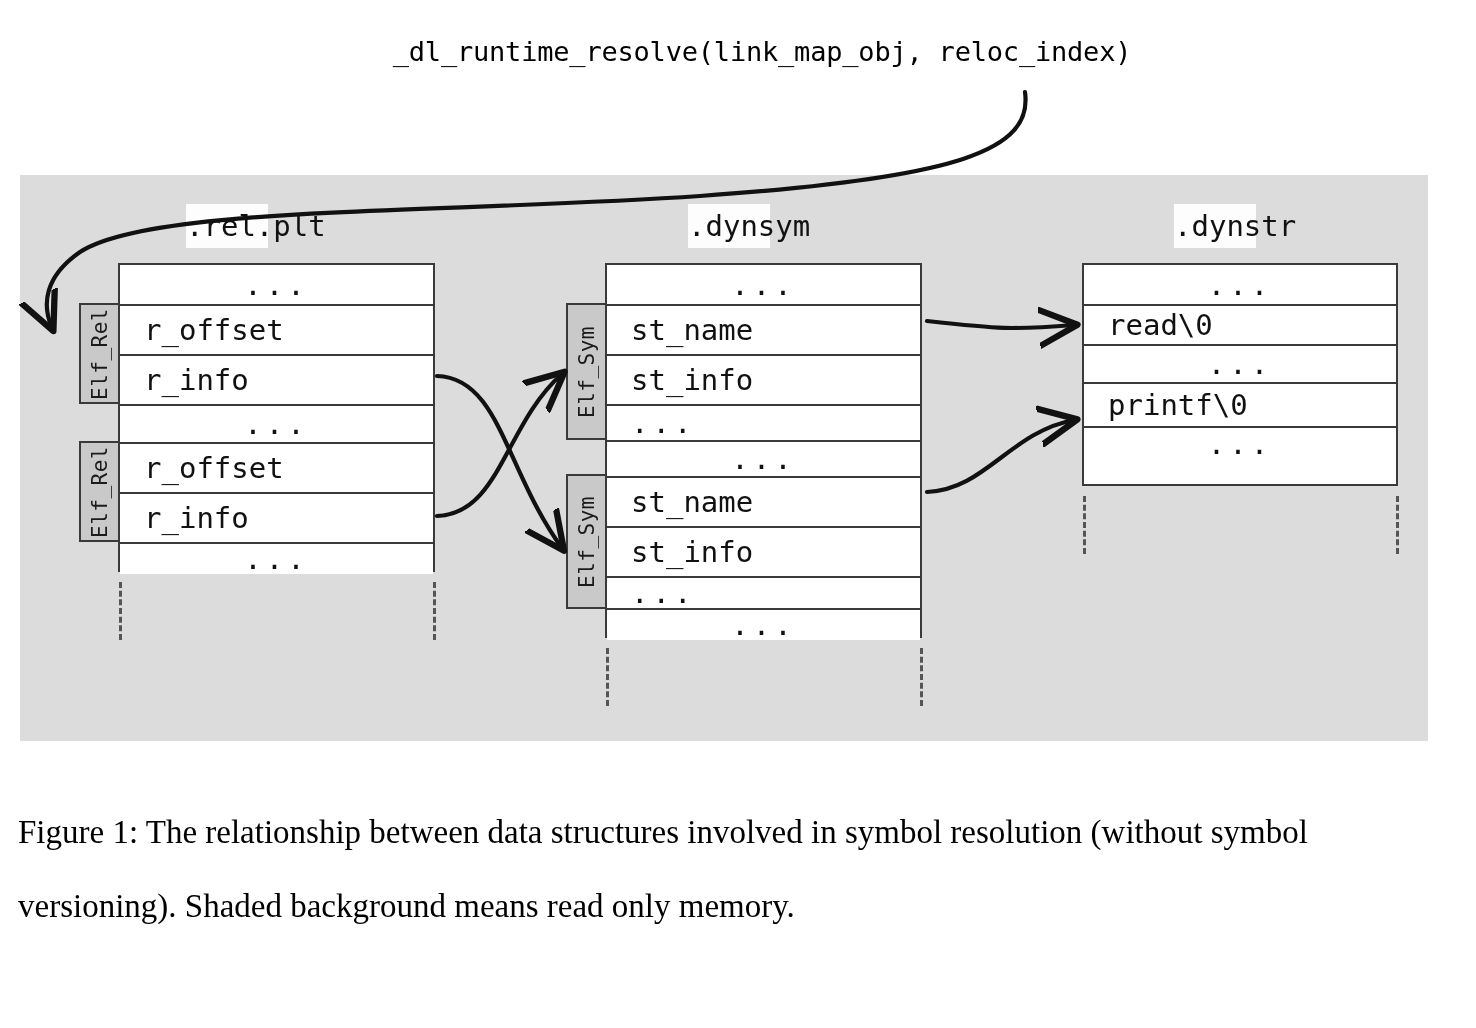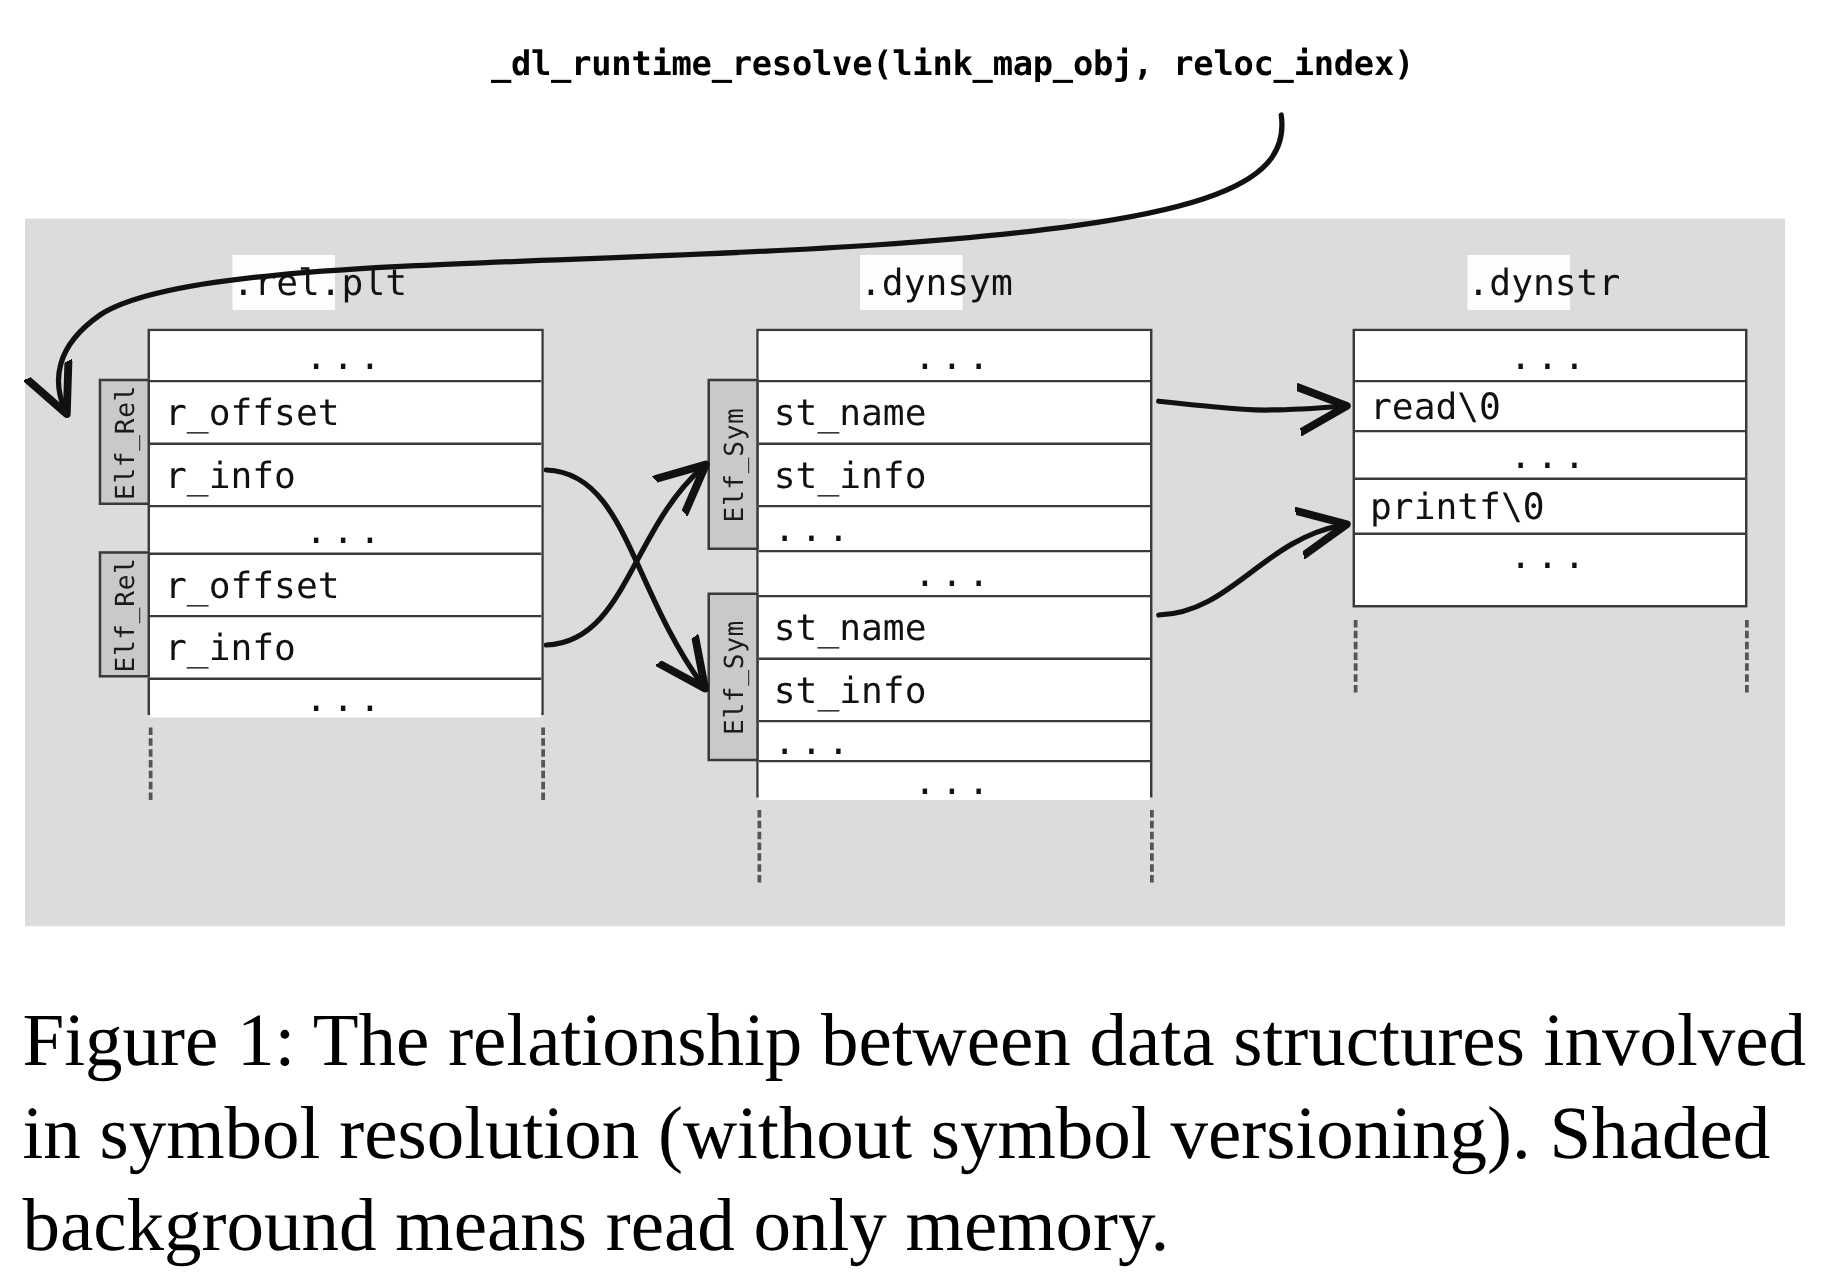--- a/index.html
+++ b/index.html
@@ -20,21 +20,20 @@
     position: absolute;
     left: 0;
     top: 36px;
     width: 1476px;
     text-align: center;
     font-family: "DejaVu Sans Mono", monospace;
     font-size: 27px;
     letter-spacing: -0.2px;
     color: #000;
     white-space: pre;
-    font-weight: bold;
   }
   #fn-title-inner { padding-left: 48px; }
 
   
   #shaded {
     position: absolute;
     left: 20px;
     top: 175px;
     width: 1408px;
     height: 566px;
@@ -78,21 +77,21 @@
     font-family: "DejaVu Sans Mono", monospace;
     font-size: 29px;
     color: #111;
     display: flex;
     align-items: center;
     white-space: pre;
     overflow: hidden;
   }
   .row:last-child { border-bottom: none; }
   .row.center { justify-content: center; }
-  .row.left   { justify-content: flex-start; padding-left: 12px; }
+  .row.left   { justify-content: flex-start; padding-left: 24px; }
   .row .ell { letter-spacing: 4px; }
 
   
   .tab {
     position: absolute;
     background: #c9c9c9;
     border: 2px solid #3a3a3a;
     box-sizing: border-box;
     display: flex;
     align-items: center;
@@ -115,21 +114,21 @@
     border-left: 3px dashed #555;
   }
 
   
   #caption {
     position: absolute;
     left: 18px;
     top: 795px;
     width: 1440px;
     font-family: "Liberation Serif", "DejaVu Serif", serif;
-    font-size: 60px;
+    font-size: 33px;
     line-height: 74px;
     color: #000;
     text-align: left;
   }
 </style>
 </head>
 <body>
 
 <div id="fn-title"><span id="fn-title-inner">_dl_runtime_resolve(link_map_obj, reloc_index)</span></div>
 

